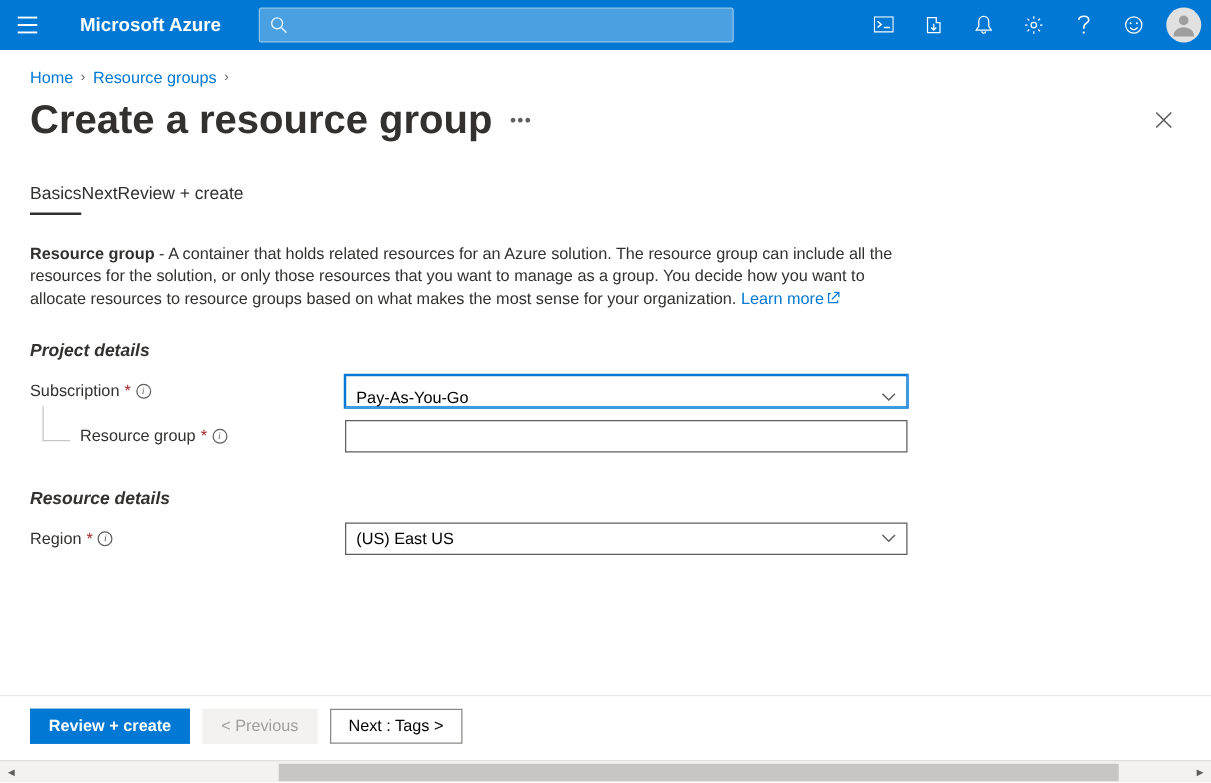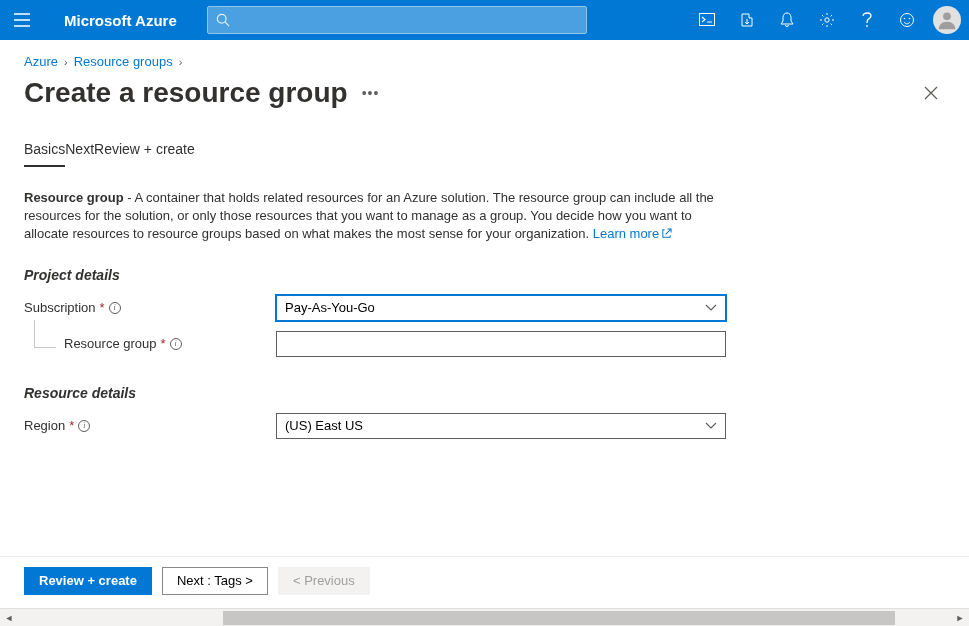--- a/index.html
+++ b/index.html
@@ -19,21 +19,21 @@
 .avatar svg { width: 22px; height: 22px; }
 
 
 .content { padding: 14px 24px 0 24px; height: 520px; overflow: auto; }
 
 .breadcrumb { font-size: 13px; color: #605e5c; display: flex; align-items: center; gap: 6px; margin-bottom: 8px; }
 .breadcrumb a { color: #0078d4; text-decoration: none; }
 .breadcrumb .chev { color: #605e5c; font-size: 11px; }
 
 .page-header { display: flex; align-items: center; margin-bottom: 32px; }
-.page-title { font-size: 28px; font-weight: 600; color: #323130; }
+.page-title { font-size: 32px; font-weight: 600; color: #323130; }
 .dots { margin-left: 14px; color: #605e5c; font-size: 14px; letter-spacing: 1px; cursor: pointer; }
 .close-x { margin-left: auto; width: 28px; height: 28px; display: flex; align-items: center; justify-content: center; cursor: pointer; color: #605e5c; font-size: 16px; }
 
 
 .tabs { display: flex; border-bottom: none; margin-bottom: 22px; }
 .tab { font-size: 14px; color: #323130; padding-bottom: 8px; cursor: pointer; }
 .tab.active { border-bottom: 2px solid #323130; font-weight: 400; }
 
 
 .desc { font-size: 13px; color: #323130; line-height: 1.4; max-width: 700px; margin-bottom: 22px; }
@@ -44,21 +44,21 @@
 
 .section-title { font-size: 14px; font-weight: 600; color: #323130; margin-bottom: 12px; font-style: italic; }
 .field-row { display: flex; align-items: center; margin-bottom: 6px; }
 .field-label { width: 252px; font-size: 13px; color: #323130; display: flex; align-items: center; gap: 4px; }
 .field-label.indent { padding-left: 40px; position: relative; }
 .tree-connector { position: absolute; left: 10px; top: -16px; width: 22px; height: 28px; border-left: 1px solid #c8c6c4; border-bottom: 1px solid #c8c6c4; }
 .req { color: #a4262c; }
 .info-icon { width: 12px; height: 12px; border: 1px solid #605e5c; border-radius: 50%; display: inline-flex; align-items: center; justify-content: center; font-size: 8px; font-style: italic; color: #605e5c; font-family: Georgia, serif; cursor: help; }
 .field-input { width: 450px; }
 .select, .textfield { width: 100%; height: 26px; border: 1px solid #605e5c; padding: 0 8px; font-size: 13px; background: #fff; display: flex; align-items: center; justify-content: space-between; cursor: pointer; }
-.select.highlighted { border: 1px solid #0078d4; outline: 1px solid #0078d4; }
+.select.highlighted { border: 1px solid #0078d4; outline: 1px solid #0078d4; align-items: flex-end; }
 .select .chev-icon { color: #605e5c; }
 .textfield { cursor: text; }
 
 .section-gap { height: 22px; }
 
 
 .footer { position: absolute; left: 0; right: 0; bottom: 22px; height: 48px; border-top: 1px solid #edebe9; padding: 10px 24px; display: flex; align-items: center; gap: 10px; background: #fff; }
 .btn { height: 28px; padding: 0 14px; font-size: 13px; border: 1px solid #8a8886; background: #fff; cursor: pointer; display: inline-flex; align-items: center; }
 .btn.primary { background: #0078d4; border-color: #0078d4; color: #fff; font-weight: 600; }
 .btn.disabled { color: #a19f9d; background: #f3f2f1; border-color: #f3f2f1; cursor: default; }
@@ -128,21 +128,21 @@
       <svg viewBox="0 0 24 24">
           <circle cx="12" cy="8" r="4.2" fill="#9e9e9e"></circle>
           <path d="M3 22c0-5 4-8 9-8s9 3 9 8" fill="#9e9e9e"></path>
         </svg>
     </div>
   </div>
 </div>
 
 <div class="content">
   <div class="breadcrumb">
-    <a href="#">Azure</a>
+    <a href="#">Home</a>
     <span class="chev">›</span>
     <a href="#">Resource groups</a>
     <span class="chev">›</span>
   </div>
 
   <div class="page-header">
     <div class="page-title">Create a resource group</div>
     <div class="dots">•••</div>
     <div class="close-x">
       <svg width="14" height="14" viewBox="0 0 14 14">
@@ -211,22 +211,22 @@
         <span class="chev-icon"><svg width="12" height="8" viewBox="0 0 12 8">
               <path d="M1 1l5 5 5-5" stroke="#605e5c" fill="none" stroke-width="1.2"></path>
             </svg></span>
       </div>
     </div>
   </div>
 </div>
 
 <div class="footer">
   <button class="btn primary">Review + create</button>
+  <button class="btn disabled">&lt; Previous</button>
   <button class="btn">Next : Tags &gt;</button>
-  <button class="btn disabled">&lt; Previous</button>
 </div>
 
 <div class="hscroll">
   <div class="arrow">◄</div>
   <div class="track">
       <div class="thumb"></div>
     </div>
   <div class="arrow">►</div>
 </div>
 

